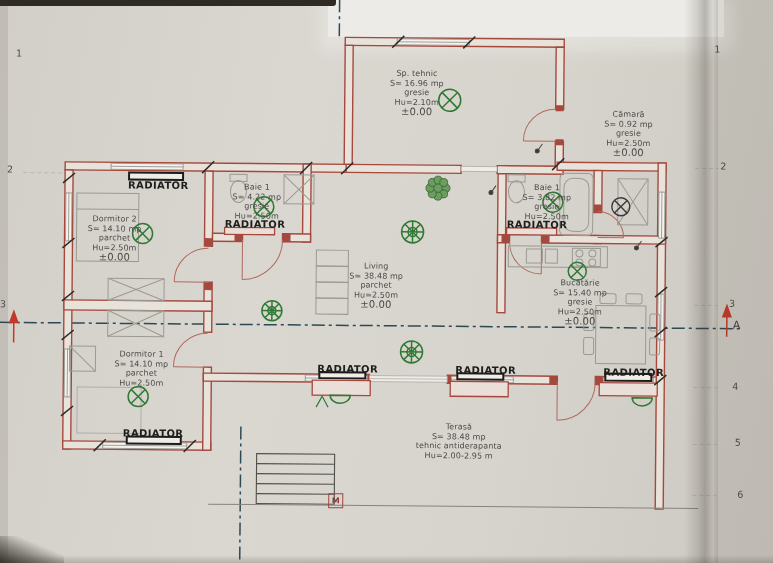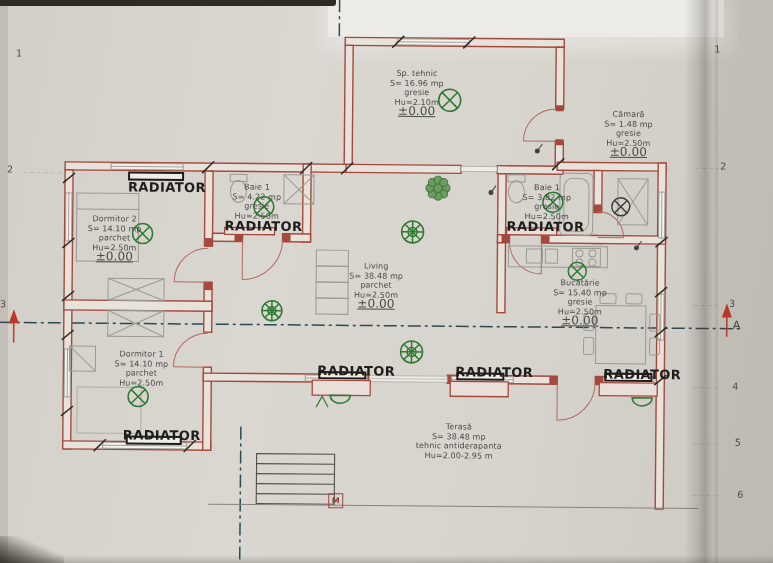--- a/index.html
+++ b/index.html
@@ -9,22 +9,22 @@
     font-family:"DejaVu Sans", sans-serif;
   }
   .bg-bright { position:absolute; left:328px; top:0; width:396px; height:37px;
     background:#ecebe7; box-shadow:0 6px 16px 8px rgba(236,235,231,.55); }
   .plan { position:absolute; left:0; top:0; width:773px; height:563px;
     transform:rotate(0.5deg); transform-origin:420px 300px; }
   svg.linework { position:absolute; left:0; top:0; }
   .room-label { position:absolute; text-align:center; font-size:8px; line-height:9.6px;
     color:#4b4b49; letter-spacing:.1px; }
   .room-label span { display:block; }
-  .room-label .lvl { font-size:12px;text-decoration:underline; }
-  .rad-label { position:absolute; font-size:13px; font-weight:600; letter-spacing:.4px;
+  .room-label .lvl { font-size:10px; }
+  .rad-label { position:absolute; font-size:10px; font-weight:600; letter-spacing:.4px;
     color:#1e1e1c; white-space:nowrap; }
   .grid-num { position:absolute; font-size:9.5px; color:#4f4e4a; }
   .section-letter { position:absolute; font-size:11px; color:#3c3c3a; }
   .m-box { position:absolute; left:330px; top:494px; width:13px; height:13px;
     border:1.5px solid #a5433a; color:#8c3a32; font-size:8px; font-weight:bold;
     text-align:center; line-height:13px; }
   .ov { position:absolute; pointer-events:none; }
   .top-strip { left:0; top:0; width:336px; height:6px; background:#2f2a24; border-radius:0 0 3px 0; }
   .fold { left:684px; top:0; width:34px; height:563px;
     background:linear-gradient(90deg, rgba(59,53,45,0) 0%, rgba(59,53,45,.16) 40%,
@@ -335,21 +335,21 @@
 
     <div class="room-label" style="left:365px;top:69px;width:100px">
       <span>Sp. tehnic</span>
       <span>S= 16.96 mp</span>
       <span>gresie</span>
       <span>Hu=2.10m</span>
       <span class="lvl">±0.00</span>
     </div>
     <div class="room-label" style="left:573px;top:108px;width:108px">
       <span>Cămară</span>
-      <span>S= 1.48 mp</span>
+      <span>S= 0.92 mp</span>
       <span>gresie</span>
       <span>Hu=2.50m</span>
       <span class="lvl">±0.00</span>
     </div>
     <div class="room-label" style="left:76px;top:217px;width:76px">
       <span>Dormitor 2</span>
       <span>S= 14.10 mp</span>
       <span>parchet</span>
       <span>Hu=2.50m</span>
       <span class="lvl">±0.00</span>

